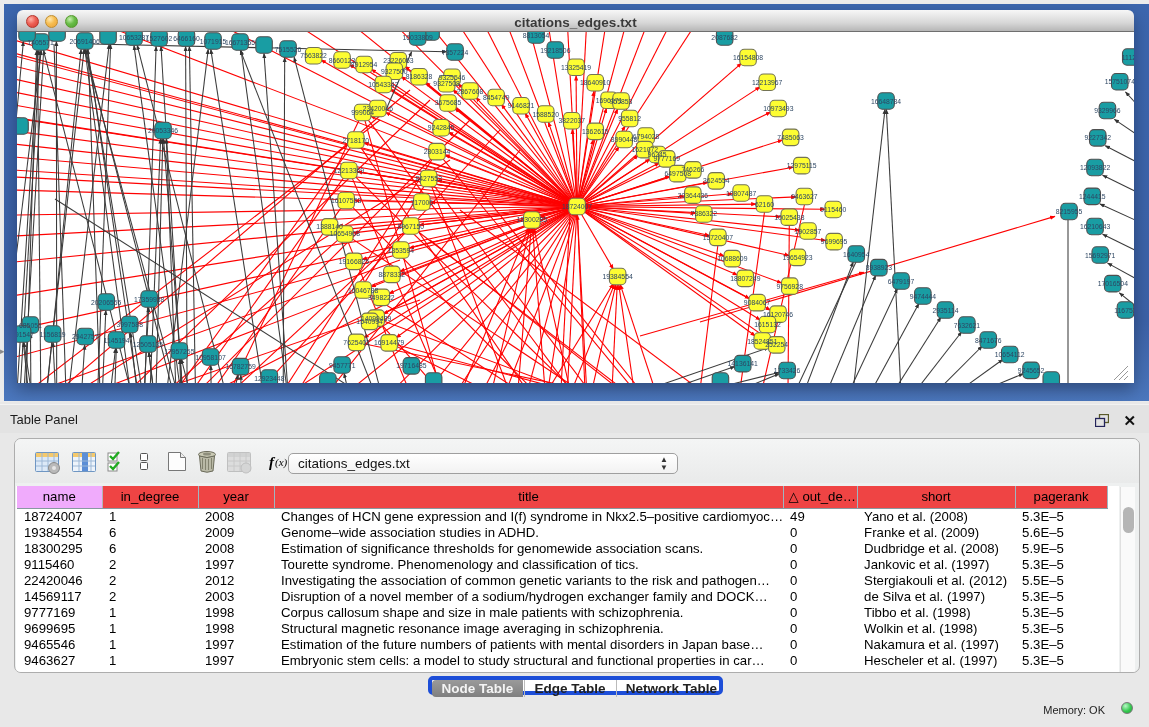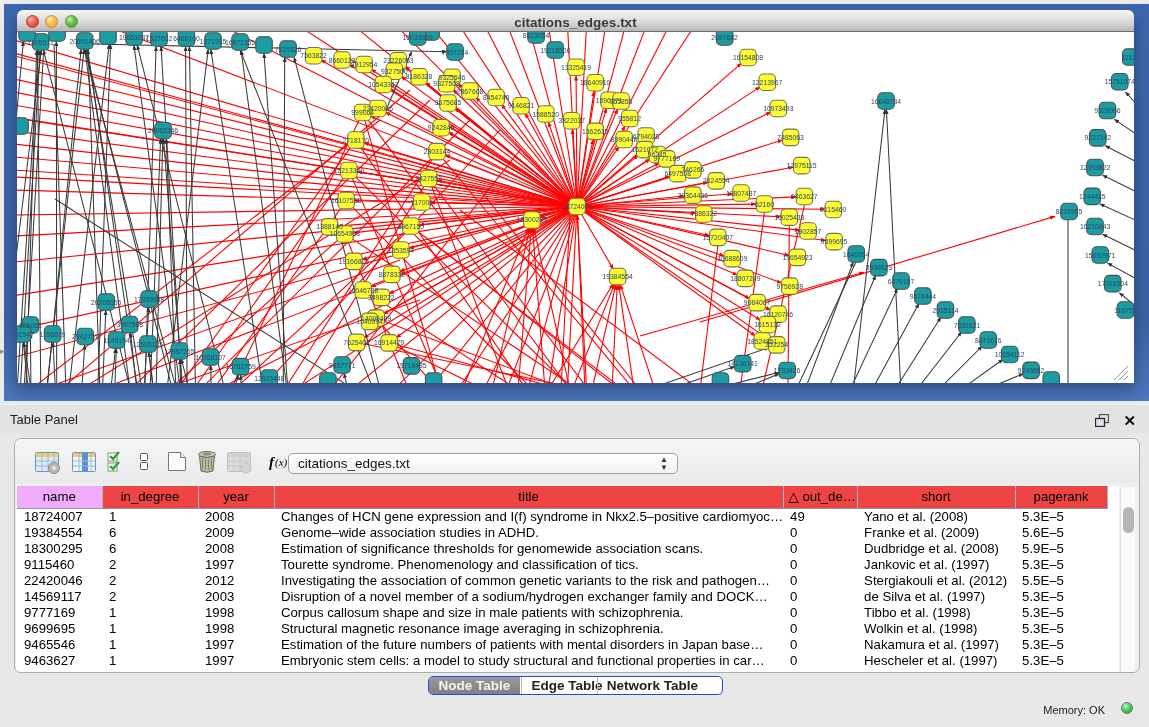--- a/index.html
+++ b/index.html
@@ -26,21 +26,21 @@
 .toolbar{position:absolute;left:0;top:0;width:100%;height:44px;background:linear-gradient(#f4f5f5,#e9eaea);}
 .dd{position:absolute;left:273px;top:14px;width:390px;height:21px;background:linear-gradient(#ffffff,#f2f2f2);border:1px solid #9f9f9f;border-radius:5px;font-size:13.5px;color:#111;line-height:20px;padding-left:9px;}
 .dd .ar{position:absolute;right:9px;top:2px;font-size:8px;color:#333;line-height:8px;}
 table.tab{position:absolute;left:1px;top:0;border-collapse:collapse;table-layout:fixed;font-size:13.2px;color:#000;background:#fff;}
 table.tab th{height:22px;background:#ef4444;font-weight:normal;font-size:13.2px;border-right:1px solid #9eb6c2;border-bottom:1px solid #8899a0;padding:0;}
 table.tab th.g{background:#f0abfc;border-right:1px solid #b5b5b5;}
 table.tab td{height:16px;padding:0 0 0 7px;white-space:nowrap;overflow:hidden;}
 .wrap{position:absolute;left:1px;top:47px;width:1103px;height:186px;overflow:hidden;background:#fff;}
 .sbar{position:absolute;right:4px;top:48px;width:15px;height:185px;background:#fafafa;border-left:1px solid #e0e0e0;}
 .sthumb{position:absolute;left:2px;top:20px;width:11px;height:26px;border-radius:6px;background:#b5b5b5;}
-.tabs{position:absolute;left:428px;top:274px;width:295px;height:19px;border:1px solid #1d4ed8;border-radius:5px;background:#fff;font-size:13.5px;font-weight:bold;}
+.tabs{position:absolute;left:428px;top:274px;width:295px;height:19px;border:4px solid #1d4ed8;border-radius:5px;background:#fff;font-size:13.5px;font-weight:bold;}
 .seg{position:absolute;top:0;height:17px;line-height:17px;text-align:center;color:#222;}
 .seg.sel{background:linear-gradient(#9a9a9a,#7f7f7f);color:#f4f4f4;border-radius:4px 0 0 4px;}
 .mem{position:absolute;right:44px;top:302px;font-size:11px;color:#222;margin-left:20px;}
 .dot{position:absolute;right:16px;top:300px;width:12px;height:12px;border-radius:50%;background:radial-gradient(circle at 35% 30%,#b8f7c6,#35c94f 55%,#1fa93a);border:1px solid #777;}
 </style></head><body>
 <div class="desk"></div>
 <div style="position:absolute;left:0px;top:346px;font-size:9px;color:#8a8a8a;">▸</div>
 <div class="win">
 <div class="canvas">
 <svg width="1117" height="351" viewBox="17 32 1117 351">
@@ -773,17 +773,17 @@
 </tbody>
         </table>
 </div>
 <div class="sbar">
         <div class="sthumb"></div>
       </div>
 </div>
 <div class="tabs">
 <div class="seg sel" style="left:0;width:91px">Node Table</div>
 <div class="seg" style="left:92px;width:91px;border-left:1px solid #bbb">Edge Table</div>
-<div class="seg" style="left:168px;width:110px;border-left:1px solid #bbb">Network Table</div>
+<div class="seg" style="left:184px;width:110px;border-left:1px solid #bbb">Network Table</div>
 </div>
 <div class="mem">Memory: OK</div>
     <div class="dot"></div>
 </div>
 
 </body></html>

